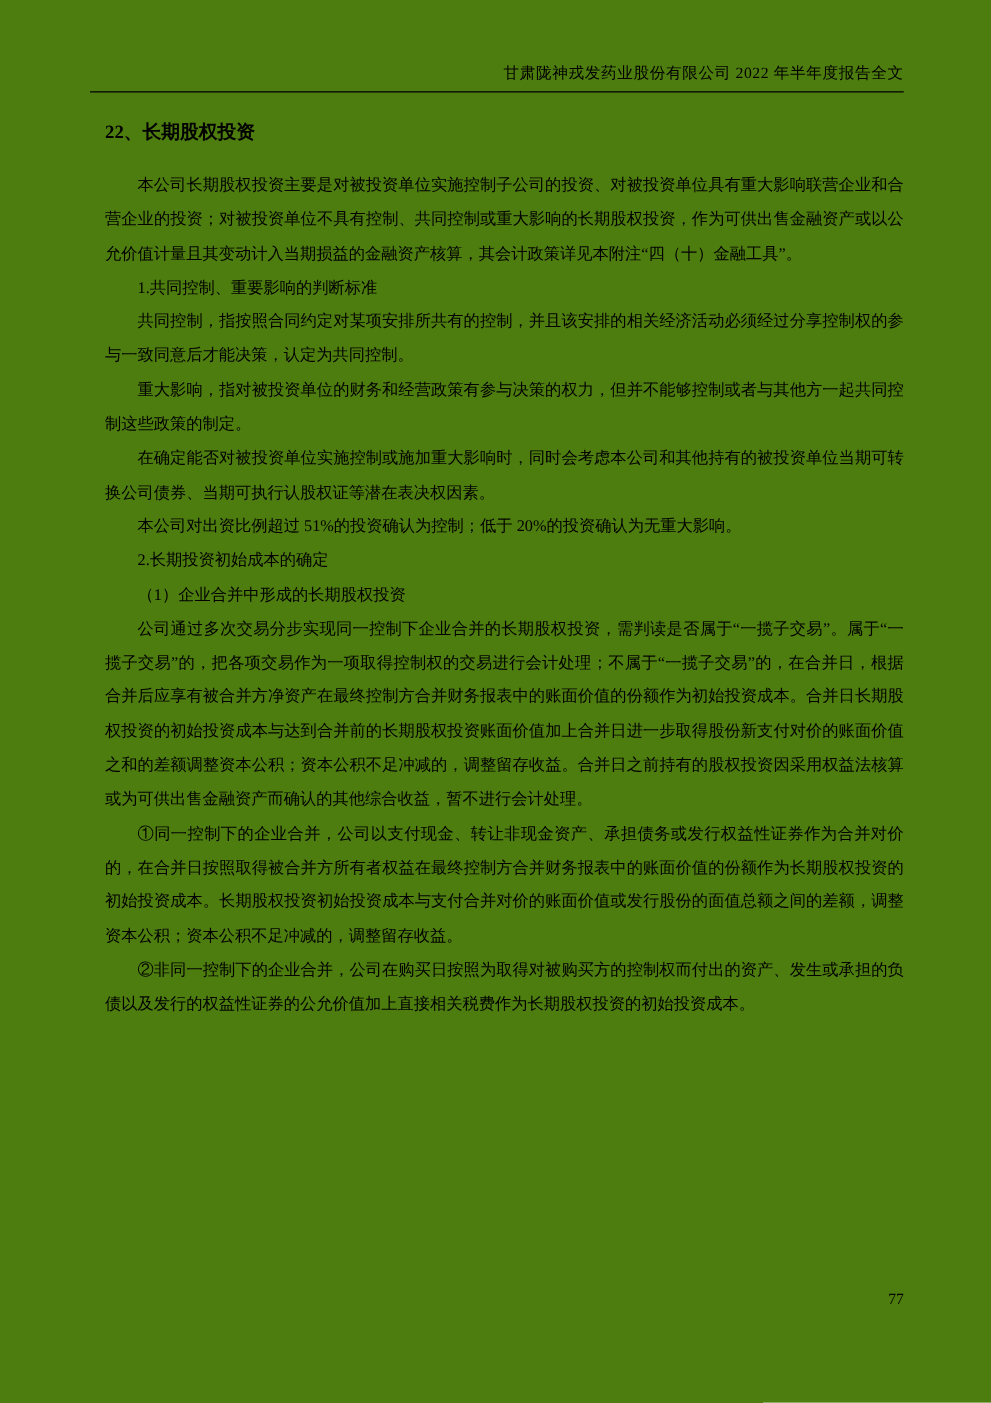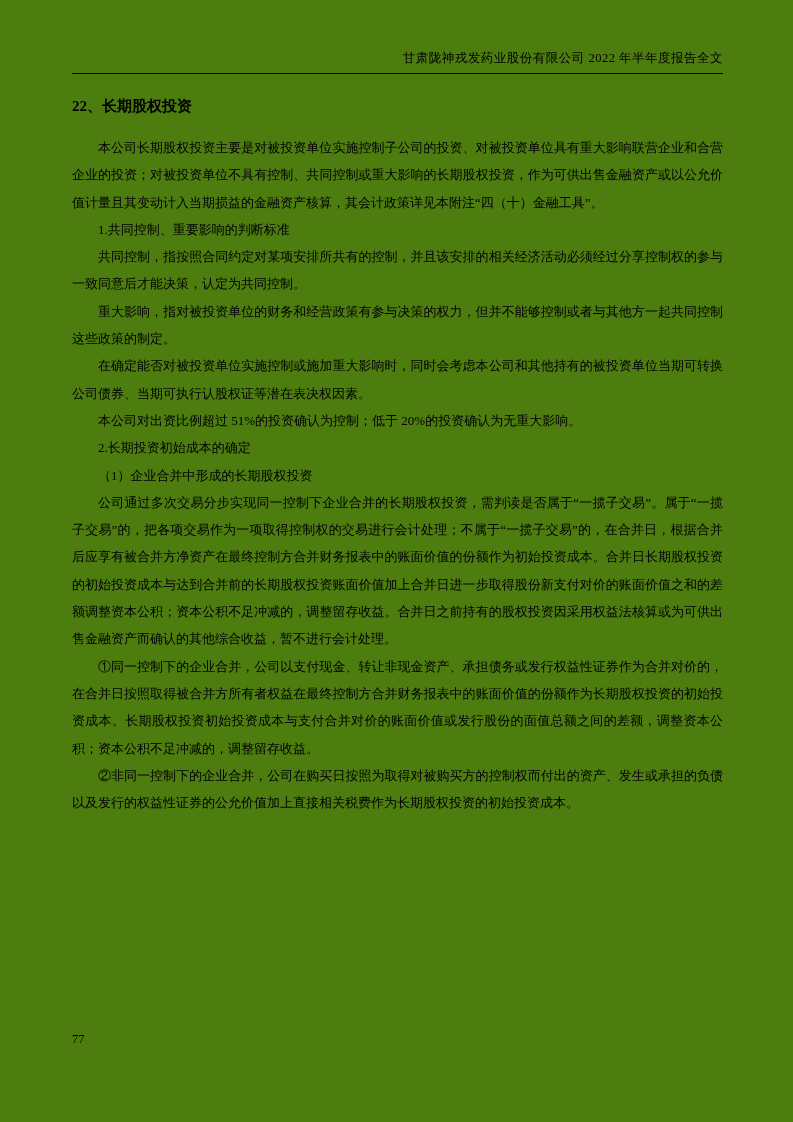--- a/index.html
+++ b/index.html
@@ -34,21 +34,21 @@
     position: absolute;
     top: 73px;
     left: 72px;
     right: 70px;
     border-top: 1.5px solid #000000;
     height: 0;
   }
   .content {
     position: absolute;
     top: 94px;
-    left: 72px;
+    left: 84px;
     right: 70px;
   }
   .section-heading {
     font-size: 15px;
     font-weight: bold;
     margin: 0 0 16px 0;
     line-height: 1.6;
   }
   .content p {
     font-size: 13px;
@@ -56,20 +56,21 @@
     margin: 0;
     text-indent: 2em;
     text-align: justify;
     word-break: break-all;
   }
   .doc-footer {
     position: absolute;
     top: 1032px;
     left: 72px;
     right: 70px;
+    text-align: right;
     font-size: 12.5px;
   }
 </style>
 </head>
 <body>
 
 <div class="page">
 
   <div class="doc-header">甘肃陇神戎发药业股份有限公司 2022 年半年度报告全文</div>
 

